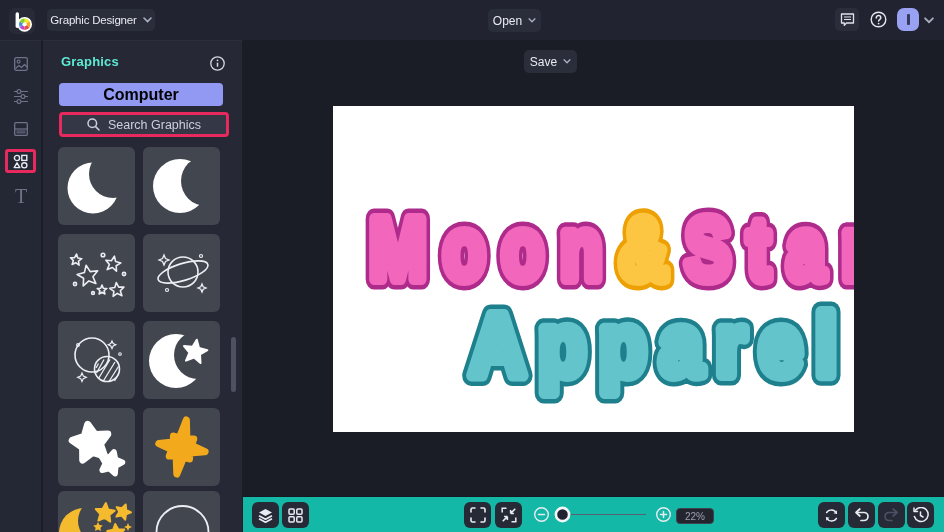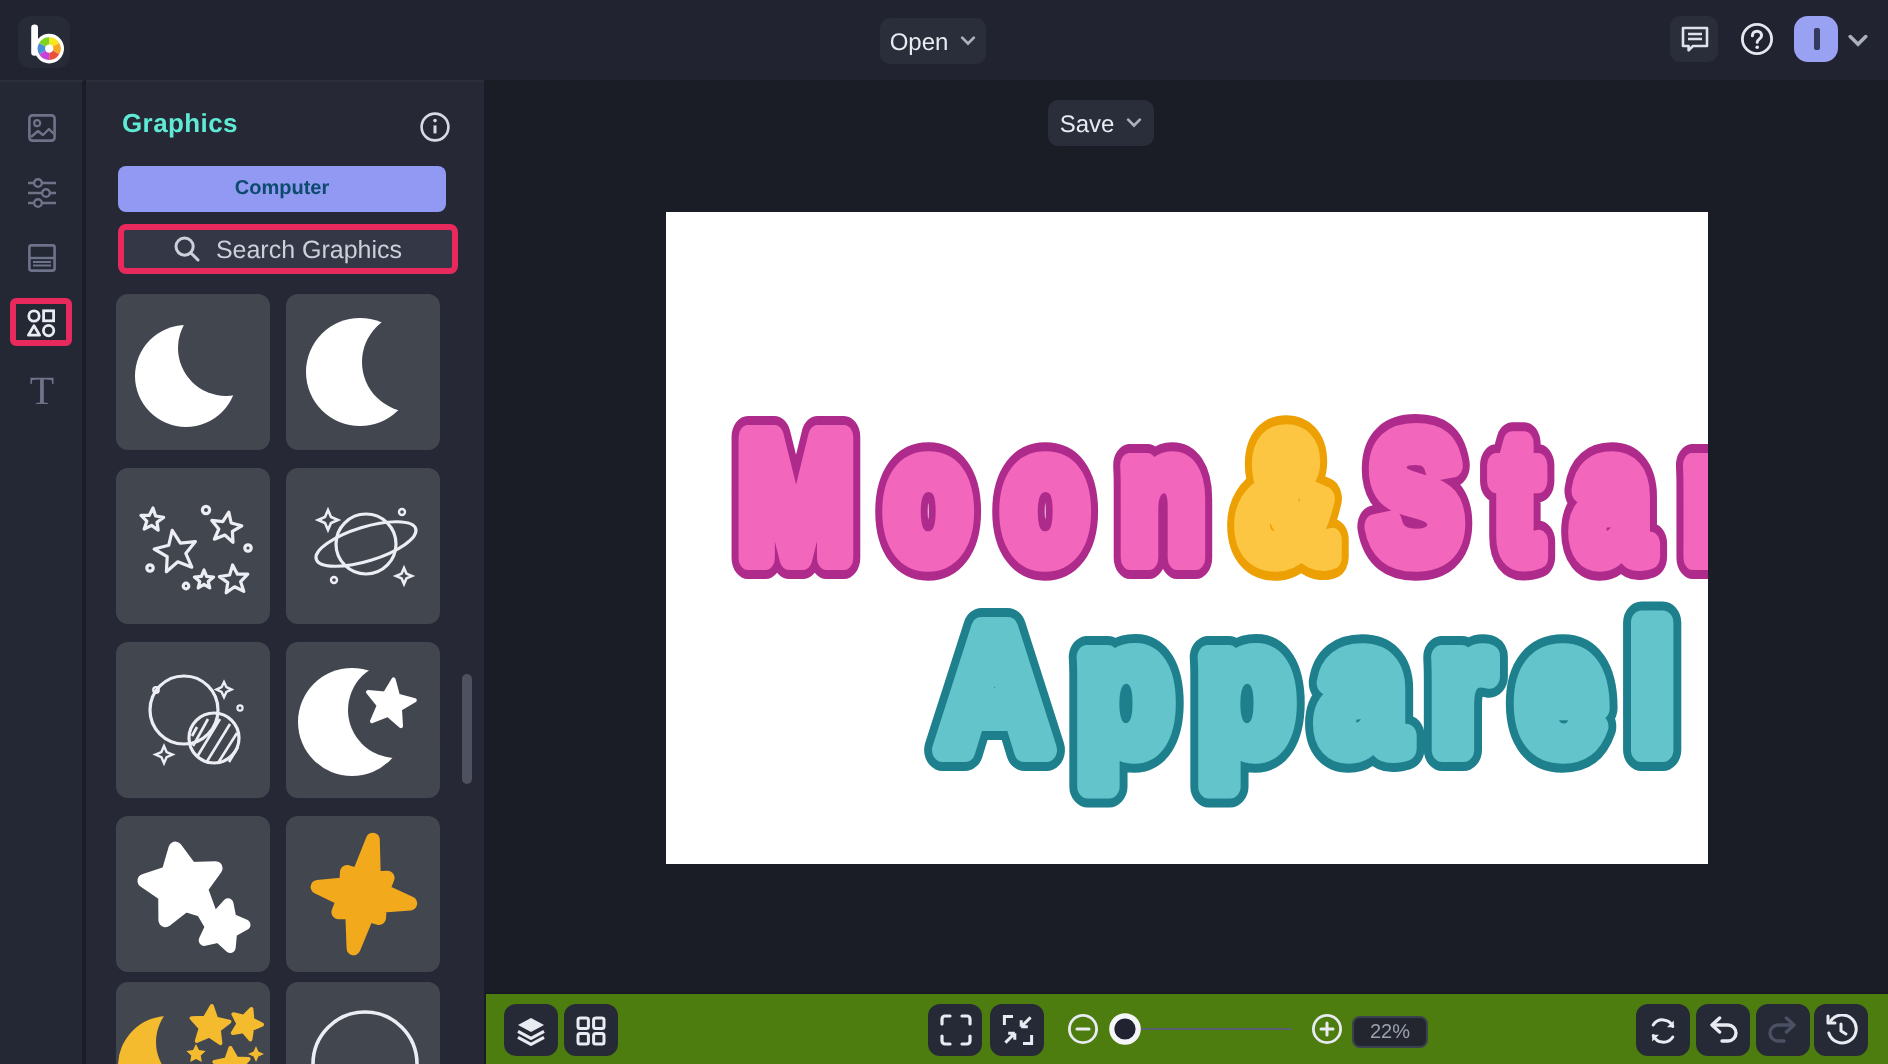--- a/index.html
+++ b/index.html
@@ -4,40 +4,40 @@
 <style>
   * { margin:0; padding:0; box-sizing:border-box; }
   html,body { width:944px; height:532px; overflow:hidden; background:#1a1d25; font-family:"Liberation Sans", sans-serif; }
   .abs { position:absolute; }
   #stage { position:relative; width:944px; height:532px; }
   
   #topbar { left:0; top:0; width:944px; height:40px; background:#212430; }
   .tbtn { background:#2a2e3a; border-radius:5px; color:#e9ebf2; font-size:13px; display:flex; align-items:center; justify-content:center; white-space:nowrap; }
   #logo { left:9px; top:8px; width:26px; height:26px; background:#272b37; border-radius:6px; }
   #gdbtn { left:47px; top:9px; width:108px; height:22px; font-size:11.5px; letter-spacing:-0.2px; }
-  #openbtn { left:440px; top:9px; width:53px; height:23px; font-size:12px; }
+  #openbtn { left:488px; top:9px; width:53px; height:23px; font-size:12px; }
   #savebtn { left:524px; top:9px; width:53px; height:23px; font-size:12px;margin-top:41px; }
   .chev { display:inline-block; margin-left:6px; }
   #chatbtn { left:835px; top:8px; width:24px; height:23px; }
   #avatar { left:897px; top:8px; width:22px; height:23px; background:#99a1f2; border-radius:7px; color:#2b2f4e; font-weight:bold; font-size:12px; display:flex; align-items:center; justify-content:center; }
   
   #sidebar { left:0; top:40px; width:42px; height:492px; background:#242734; border-right:1px solid #1b1e26; border-top:1px solid #2b2f3a; }
   
   #panel { left:43px; top:40px; width:199px; height:492px; background:#262935; border-top:1px solid #2b2f3a; }
   #ptitle { left:18px; top:13px; font-size:13px; font-weight:bold; color:#5eead4; letter-spacing:.2px; }
-  #computer { left:16px; top:42px; width:164px; height:23px; background:#9199f2; border-radius:4px; color:#0c4a6e; font-weight:bold; font-size:10px; display:flex; align-items:center; justify-content:center; }
+  #computer { left:16px; top:42px; width:164px; height:23px; background:#9199f2; border-radius:4px; color:#000000; font-weight:bold; font-size:16px; display:flex; align-items:center; justify-content:center; }
   #searchwrap { left:16px; top:71px; width:170px; height:25px; border:3px solid #e7295e; border-radius:4px; background:#343846; }
   #searchinner { width:100%; height:100%; display:flex; align-items:center; justify-content:center; color:#ccd0da; font-size:12.5px; }
   .tile { position:absolute; width:77px; height:78px; background:#42464f; border-radius:6px; }
   #scrollthumb { left:188px; top:296px; width:5px; height:55px; background:#4d5160; border-radius:3px; }
   
   #canvasarea { left:243px; top:40px; width:701px; height:456px; background:#1a1d25; }
   #whitecanvas { left:90px; top:66px; width:521px; height:326px; background:#ffffff; overflow:hidden; }
   
-  #bottombar { left:243px; top:496px; width:701px; height:36px; background:#4d7c0f; border-top:1px solid #161922; }
+  #bottombar { left:243px; top:496px; width:701px; height:36px; background:#14b8a6; border-top:1px solid #161922; }
   .bbtn { position:absolute; width:27px; height:26px; top:5px; background:#262a36; border-radius:6px; display:flex; align-items:center; justify-content:center; }
   #zoomtag { position:absolute; left:433px; top:11px; width:38px; height:16px; background:#23262f; border:1px solid #3c414e; border-radius:4px; color:#9aa0ae; font-size:10px; display:flex; align-items:center; justify-content:center; }
 </style>
 </head>
 <body>
 <div id="stage">
 
   <div class="abs" id="canvasarea">
     <div class="abs" id="whitecanvas">
       <svg width="521" height="326">
@@ -64,20 +64,23 @@
           <path d="M0 0L0 -5.7A5.7 5.7 0 015 -2.85z" fill="#f8e71c"></path>
           <path d="M0 0L5 -2.85A5.7 5.7 0 015 2.85z" fill="#f5a623"></path>
           <path d="M0 0L5 2.85A5.7 5.7 0 010 5.7z" fill="#e94f3d"></path>
           <path d="M0 0L0 5.7A5.7 5.7 0 01-5 2.85z" fill="#c543d8"></path>
           <path d="M0 0L-5 2.85A5.7 5.7 0 01-5 -2.85z" fill="#4a90d9"></path>
           <path d="M0 0L-5 -2.85A5.7 5.7 0 010 -5.7z" fill="#7ed321"></path>
           <circle cx="0" cy="0" r="2.1" fill="#fff"></circle>
         </g>
       </svg>
     </div>
+    <div class="abs tbtn" id="gdbtn">Graphic Designer<svg class="chev" width="9" height="6" viewBox="0 0 9 6">
+          <path d="M1 1l3.5 3.5L8 1" fill="none" stroke="#aab0c0" stroke-width="1.6" stroke-linecap="round"></path>
+        </svg></div>
     <div class="abs tbtn" id="openbtn">Open<svg class="chev" width="8" height="5" viewBox="0 0 9 6">
           <path d="M1 1l3.5 3.5L8 1" fill="none" stroke="#aab0c0" stroke-width="1.6" stroke-linecap="round"></path>
         </svg></div>
     <div class="abs tbtn" id="savebtn">Save<svg class="chev" width="8" height="5" viewBox="0 0 9 6">
           <path d="M1 1l3.5 3.5L8 1" fill="none" stroke="#aab0c0" stroke-width="1.6" stroke-linecap="round"></path>
         </svg></div>
     <div class="abs tbtn" id="chatbtn">
       <svg width="15" height="15" viewBox="0 0 15 15">
           <path d="M1.5 2h12v9h-7l-2.2 2.2V11h-2.8z" fill="none" stroke="#dfe2ea" stroke-width="1.3" stroke-linejoin="round"></path>
           <path d="M4 5h7M4 7.5h7" stroke="#dfe2ea" stroke-width="1.2"></path>

